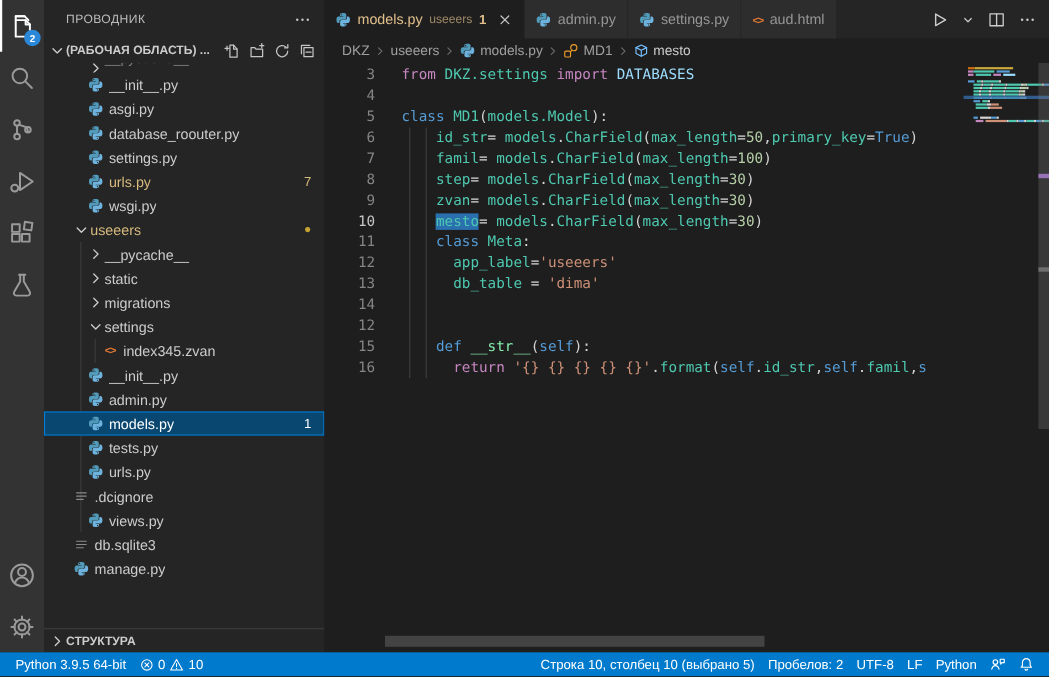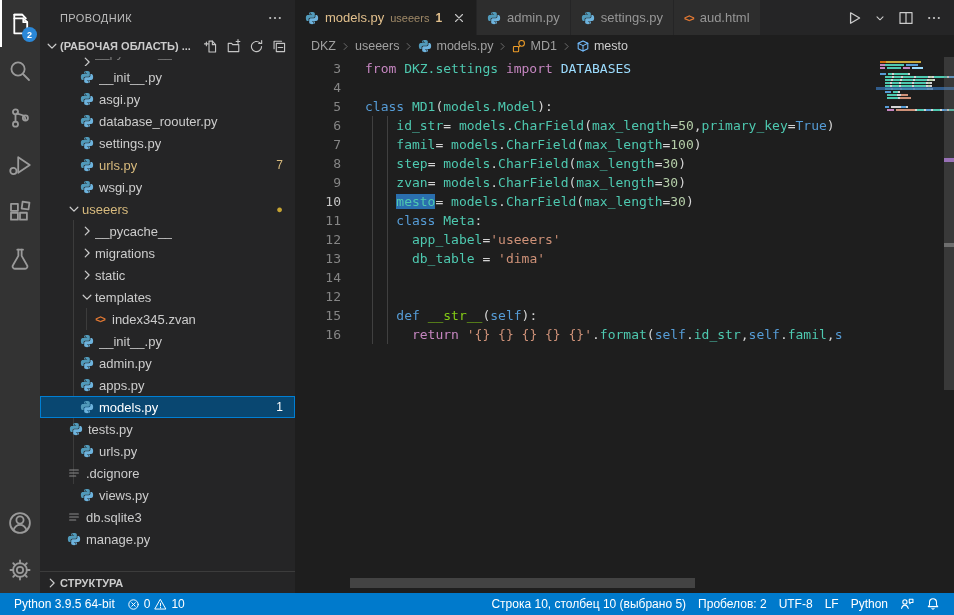--- a/index.html
+++ b/index.html
@@ -323,39 +323,39 @@
           </span>
           <span class="row-label">__pycache__</span>
           <span class="row-spacer"></span>
         </div>
         <div class="row" style="padding-left: 39px;">
           <span class="row-chevron icon">
             <svg width="14" height="14" viewBox="0 0 16 16" fill="none" stroke="currentColor" stroke-width="1.2" stroke-linecap="round" stroke-linejoin="round">
               <path d="M6 3.6l4.4 4.4L6 12.4" stroke-width="1.4"></path>
             </svg>
           </span>
+          <span class="row-label">static</span>
+          <span class="row-spacer"></span>
+        </div>
+        <div class="row" style="padding-left: 39px;">
+          <span class="row-chevron icon">
+            <svg width="14" height="14" viewBox="0 0 16 16" fill="none" stroke="currentColor" stroke-width="1.2" stroke-linecap="round" stroke-linejoin="round">
+              <path d="M6 3.6l4.4 4.4L6 12.4" stroke-width="1.4"></path>
+            </svg>
+          </span>
           <span class="row-label">migrations</span>
           <span class="row-spacer"></span>
         </div>
         <div class="row" style="padding-left: 39px;">
           <span class="row-chevron icon">
             <svg width="14" height="14" viewBox="0 0 16 16" fill="none" stroke="currentColor" stroke-width="1.2" stroke-linecap="round" stroke-linejoin="round">
-              <path d="M6 3.6l4.4 4.4L6 12.4" stroke-width="1.4"></path>
-            </svg>
-          </span>
-          <span class="row-label">static</span>
-          <span class="row-spacer"></span>
-        </div>
-        <div class="row" style="padding-left: 39px;">
-          <span class="row-chevron icon">
-            <svg width="14" height="14" viewBox="0 0 16 16" fill="none" stroke="currentColor" stroke-width="1.2" stroke-linecap="round" stroke-linejoin="round">
               <path d="M3.6 6l4.4 4.4L12.4 6" stroke-width="1.4"></path>
             </svg>
           </span>
-          <span class="row-label">templates</span>
+          <span class="row-label">settings</span>
           <span class="row-spacer"></span>
         </div>
         <div class="row" style="padding-left: 52px;">
           <span class="row-fileicon icon">
             <span style="color:#e37933;font-weight:bold;font-size:10px;letter-spacing:-1px;">&lt;&gt;</span>
           </span>
           <span class="row-label">index345.zvan</span>
           <span class="row-spacer"></span>
         </div>
         <div class="row" style="padding-left: 39px;">
@@ -371,42 +371,32 @@
         <div class="row" style="padding-left: 39px;">
           <span class="row-fileicon icon">
             <svg width="14" height="14" viewBox="0 0 32 32">
               <path fill="#519aba" d="M15.9 2c-7 0-6.6 3-6.6 3v3.2h6.8v1H6.5S2 8.7 2 15.9s3.9 7 3.9 7h2.3v-3.3s-.1-3.9 3.9-3.9h6.6s3.7.1 3.7-3.6V5.6S23 2 15.9 2zm-3.7 2.1a1.2 1.2 0 110 2.4 1.2 1.2 0 010-2.4z"></path>
               <path fill="#6db3dd" d="M16.1 30c7 0 6.6-3 6.6-3v-3.2h-6.8v-1h9.6S30 23.3 30 16.1s-3.9-7-3.9-7h-2.3v3.3s.1 3.9-3.9 3.9h-6.6s-3.7-.1-3.7 3.6v6.5S9 30 16.1 30zm3.7-2.1a1.2 1.2 0 110-2.4 1.2 1.2 0 010 2.4z"></path>
             </svg>
           </span>
           <span class="row-label">admin.py</span>
           <span class="row-spacer"></span>
         </div>
-        <div class="row" style="padding-left: 39px;">
-          <span class="row-fileicon icon">
-            <svg width="14" height="14" viewBox="0 0 32 32">
-              <path fill="#519aba" d="M15.9 2c-7 0-6.6 3-6.6 3v3.2h6.8v1H6.5S2 8.7 2 15.9s3.9 7 3.9 7h2.3v-3.3s-.1-3.9 3.9-3.9h6.6s3.7.1 3.7-3.6V5.6S23 2 15.9 2zm-3.7 2.1a1.2 1.2 0 110 2.4 1.2 1.2 0 010-2.4z"></path>
-              <path fill="#6db3dd" d="M16.1 30c7 0 6.6-3 6.6-3v-3.2h-6.8v-1h9.6S30 23.3 30 16.1s-3.9-7-3.9-7h-2.3v3.3s.1 3.9-3.9 3.9h-6.6s-3.7-.1-3.7 3.6v6.5S9 30 16.1 30zm3.7-2.1a1.2 1.2 0 110-2.4 1.2 1.2 0 010 2.4z"></path>
-            </svg>
-          </span>
-          <span class="row-label">apps.py</span>
-          <span class="row-spacer"></span>
-        </div>
         <div class="row selected" style="padding-left: 39px;">
           <span class="row-fileicon icon">
             <svg width="14" height="14" viewBox="0 0 32 32">
               <path fill="#519aba" d="M15.9 2c-7 0-6.6 3-6.6 3v3.2h6.8v1H6.5S2 8.7 2 15.9s3.9 7 3.9 7h2.3v-3.3s-.1-3.9 3.9-3.9h6.6s3.7.1 3.7-3.6V5.6S23 2 15.9 2zm-3.7 2.1a1.2 1.2 0 110 2.4 1.2 1.2 0 010-2.4z"></path>
               <path fill="#6db3dd" d="M16.1 30c7 0 6.6-3 6.6-3v-3.2h-6.8v-1h9.6S30 23.3 30 16.1s-3.9-7-3.9-7h-2.3v3.3s.1 3.9-3.9 3.9h-6.6s-3.7-.1-3.7 3.6v6.5S9 30 16.1 30zm3.7-2.1a1.2 1.2 0 110-2.4 1.2 1.2 0 010 2.4z"></path>
             </svg>
           </span>
           <span class="row-label">models.py</span>
           <span class="row-spacer"></span>
           <span class="row-badge">1</span>
         </div>
-        <div class="row" style="padding-left: 28px;">
+        <div class="row" style="padding-left: 39px;">
           <span class="row-fileicon icon">
             <svg width="14" height="14" viewBox="0 0 32 32">
               <path fill="#519aba" d="M15.9 2c-7 0-6.6 3-6.6 3v3.2h6.8v1H6.5S2 8.7 2 15.9s3.9 7 3.9 7h2.3v-3.3s-.1-3.9 3.9-3.9h6.6s3.7.1 3.7-3.6V5.6S23 2 15.9 2zm-3.7 2.1a1.2 1.2 0 110 2.4 1.2 1.2 0 010-2.4z"></path>
               <path fill="#6db3dd" d="M16.1 30c7 0 6.6-3 6.6-3v-3.2h-6.8v-1h9.6S30 23.3 30 16.1s-3.9-7-3.9-7h-2.3v3.3s.1 3.9-3.9 3.9h-6.6s-3.7-.1-3.7 3.6v6.5S9 30 16.1 30zm3.7-2.1a1.2 1.2 0 110-2.4 1.2 1.2 0 010 2.4z"></path>
             </svg>
           </span>
           <span class="row-label">tests.py</span>
           <span class="row-spacer"></span>
         </div>
         <div class="row" style="padding-left: 39px;">
@@ -620,21 +610,21 @@
           <div class="codeline"><span style="color: rgb(212, 212, 212);">    </span><span style="color: rgb(78, 201, 176);">id_str</span><span style="color: rgb(212, 212, 212);">= </span><span style="color: rgb(78, 201, 176);">models</span><span style="color: rgb(212, 212, 212);">.</span><span style="color: rgb(78, 201, 176);">CharField</span><span style="color: rgb(212, 212, 212);">(</span><span style="color: rgb(78, 201, 176);">max_length</span><span style="color: rgb(212, 212, 212);">=</span><span style="color: rgb(181, 206, 168);">50</span><span style="color: rgb(212, 212, 212);">,</span><span style="color: rgb(78, 201, 176);">primary_key</span><span style="color: rgb(212, 212, 212);">=</span><span style="color: rgb(86, 156, 214);">True</span><span style="color: rgb(212, 212, 212);">)</span></div>
           <div class="codeline"><span style="color: rgb(212, 212, 212);">    </span><span style="color: rgb(78, 201, 176);">famil</span><span style="color: rgb(212, 212, 212);">= </span><span style="color: rgb(78, 201, 176);">models</span><span style="color: rgb(212, 212, 212);">.</span><span style="color: rgb(78, 201, 176);">CharField</span><span style="color: rgb(212, 212, 212);">(</span><span style="color: rgb(78, 201, 176);">max_length</span><span style="color: rgb(212, 212, 212);">=</span><span style="color: rgb(181, 206, 168);">100</span><span style="color: rgb(212, 212, 212);">)</span></div>
           <div class="codeline"><span style="color: rgb(212, 212, 212);">    </span><span style="color: rgb(78, 201, 176);">step</span><span style="color: rgb(212, 212, 212);">= </span><span style="color: rgb(78, 201, 176);">models</span><span style="color: rgb(212, 212, 212);">.</span><span style="color: rgb(78, 201, 176);">CharField</span><span style="color: rgb(212, 212, 212);">(</span><span style="color: rgb(78, 201, 176);">max_length</span><span style="color: rgb(212, 212, 212);">=</span><span style="color: rgb(181, 206, 168);">30</span><span style="color: rgb(212, 212, 212);">)</span></div>
           <div class="codeline"><span style="color: rgb(212, 212, 212);">    </span><span style="color: rgb(78, 201, 176);">zvan</span><span style="color: rgb(212, 212, 212);">= </span><span style="color: rgb(78, 201, 176);">models</span><span style="color: rgb(212, 212, 212);">.</span><span style="color: rgb(78, 201, 176);">CharField</span><span style="color: rgb(212, 212, 212);">(</span><span style="color: rgb(78, 201, 176);">max_length</span><span style="color: rgb(212, 212, 212);">=</span><span style="color: rgb(181, 206, 168);">30</span><span style="color: rgb(212, 212, 212);">)</span></div>
           <div class="codeline"><span style="color: rgb(212, 212, 212);">    </span><span class="selword" style="color: rgb(78, 201, 176);">mesto</span><span style="color: rgb(212, 212, 212);">= </span><span style="color: rgb(78, 201, 176);">models</span><span style="color: rgb(212, 212, 212);">.</span><span style="color: rgb(78, 201, 176);">CharField</span><span style="color: rgb(212, 212, 212);">(</span><span style="color: rgb(78, 201, 176);">max_length</span><span style="color: rgb(212, 212, 212);">=</span><span style="color: rgb(181, 206, 168);">30</span><span style="color: rgb(212, 212, 212);">)</span></div>
           <div class="codeline"><span style="color: rgb(212, 212, 212);">    </span><span style="color: rgb(86, 156, 214);">class</span><span style="color: rgb(212, 212, 212);"> </span><span style="color: rgb(78, 201, 176);">Meta</span><span style="color: rgb(212, 212, 212);">:</span></div>
           <div class="codeline"><span style="color: rgb(212, 212, 212);">      </span><span style="color: rgb(78, 201, 176);">app_label</span><span style="color: rgb(212, 212, 212);">=</span><span style="color: rgb(206, 145, 120);">'useeers'</span></div>
           <div class="codeline"><span style="color: rgb(212, 212, 212);">      </span><span style="color: rgb(78, 201, 176);">db_table</span><span style="color: rgb(212, 212, 212);"> = </span><span style="color: rgb(206, 145, 120);">'dima'</span></div>
           <div class="codeline"></div>
           <div class="codeline"></div>
-          <div class="codeline"><span style="color: rgb(212, 212, 212);">    </span><span style="color: rgb(86, 156, 214);">def</span><span style="color: rgb(212, 212, 212);"> </span><span style="color: #84cc16;">__str__</span><span style="color: rgb(212, 212, 212);">(</span><span style="color: rgb(86, 156, 214);">self</span><span style="color: rgb(212, 212, 212);">):</span></div>
+          <div class="codeline"><span style="color: rgb(212, 212, 212);">    </span><span style="color: rgb(86, 156, 214);">def</span><span style="color: rgb(212, 212, 212);"> </span><span style="color: #86efac;">__str__</span><span style="color: rgb(212, 212, 212);">(</span><span style="color: rgb(86, 156, 214);">self</span><span style="color: rgb(212, 212, 212);">):</span></div>
           <div class="codeline"><span style="color: rgb(212, 212, 212);">      </span><span style="color: rgb(197, 134, 192);">return</span><span style="color: rgb(212, 212, 212);"> </span><span style="color: rgb(206, 145, 120);">'{} {} {} {} {}'</span><span style="color: rgb(212, 212, 212);">.</span><span style="color: rgb(78, 201, 176);">format</span><span style="color: rgb(212, 212, 212);">(</span><span style="color: rgb(86, 156, 214);">self</span><span style="color: rgb(212, 212, 212);">.</span><span style="color: rgb(78, 201, 176);">id_str</span><span style="color: rgb(212, 212, 212);">,</span><span style="color: rgb(86, 156, 214);">self</span><span style="color: rgb(212, 212, 212);">.</span><span style="color: rgb(78, 201, 176);">famil</span><span style="color: rgb(212, 212, 212);">,</span><span style="color: rgb(86, 156, 214);">s</span></div>
         </div>
       <div class="minimap" id="minimap">
           <div class="mm-row">
             <span class="mm-bar" style="width: 6px; background: rgb(209, 109, 14);"></span>
             <span class="mm-bar" style="width: 35px; background: rgb(201, 168, 60);"></span>
           </div>
           <div class="mm-row">
             <span class="mm-bar" style="width: 5px; background: rgb(197, 134, 192);"></span>
             <span class="mm-bar" style="width: 19px; background: rgb(78, 201, 176);"></span>

